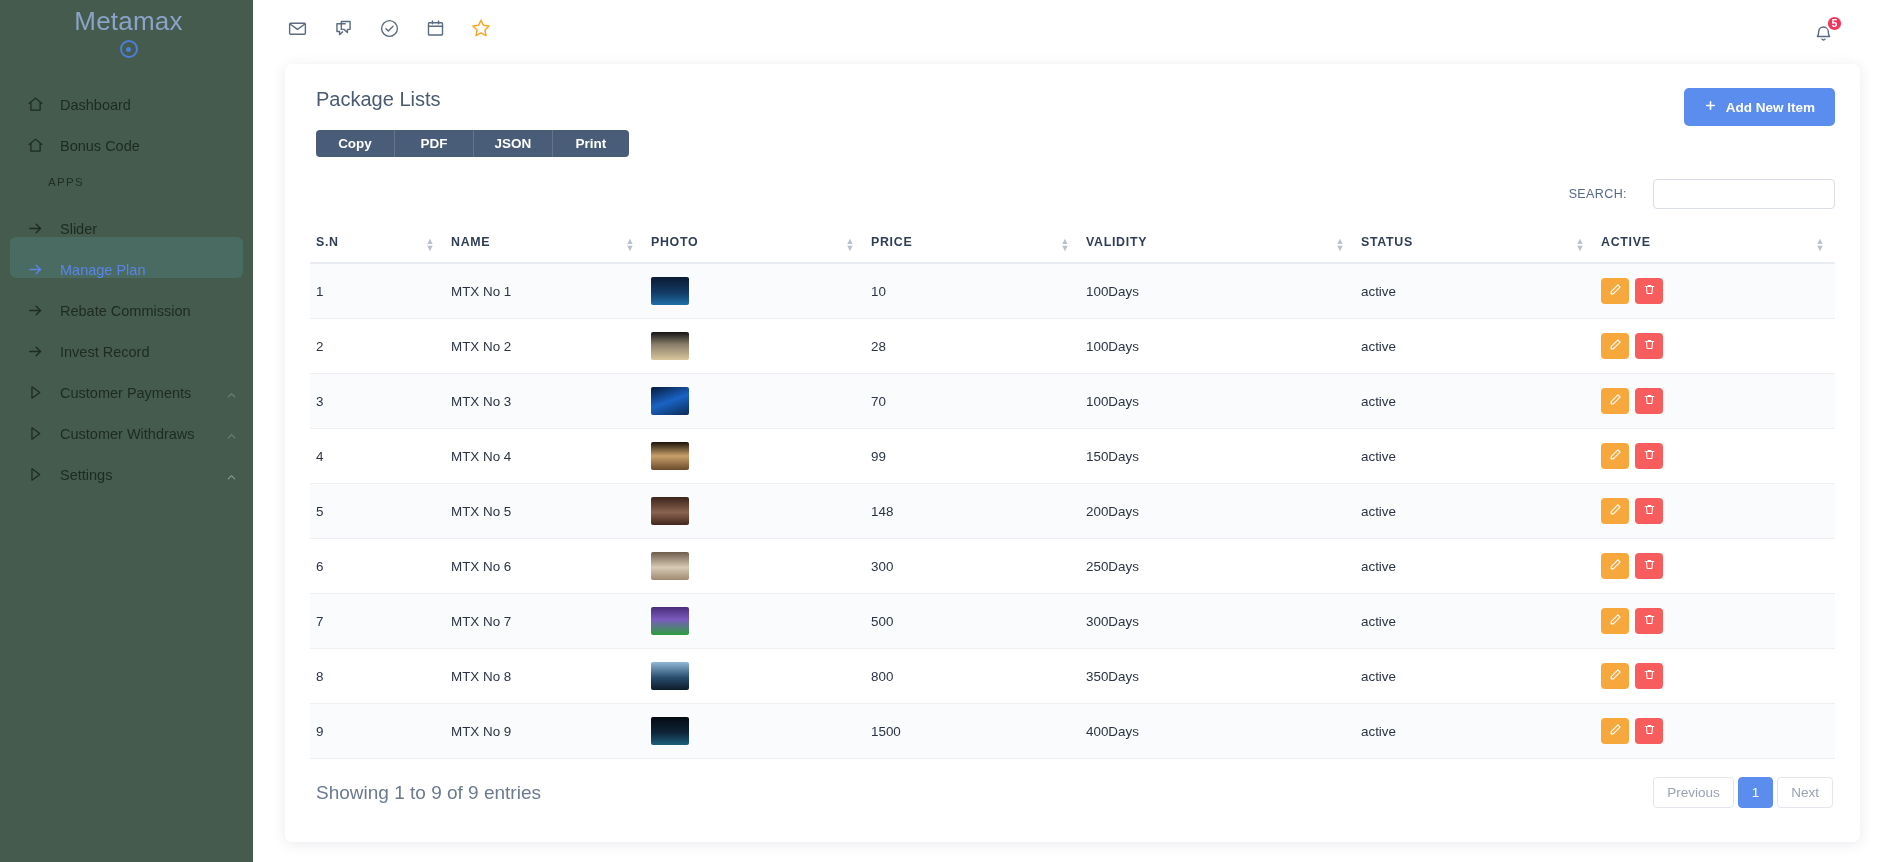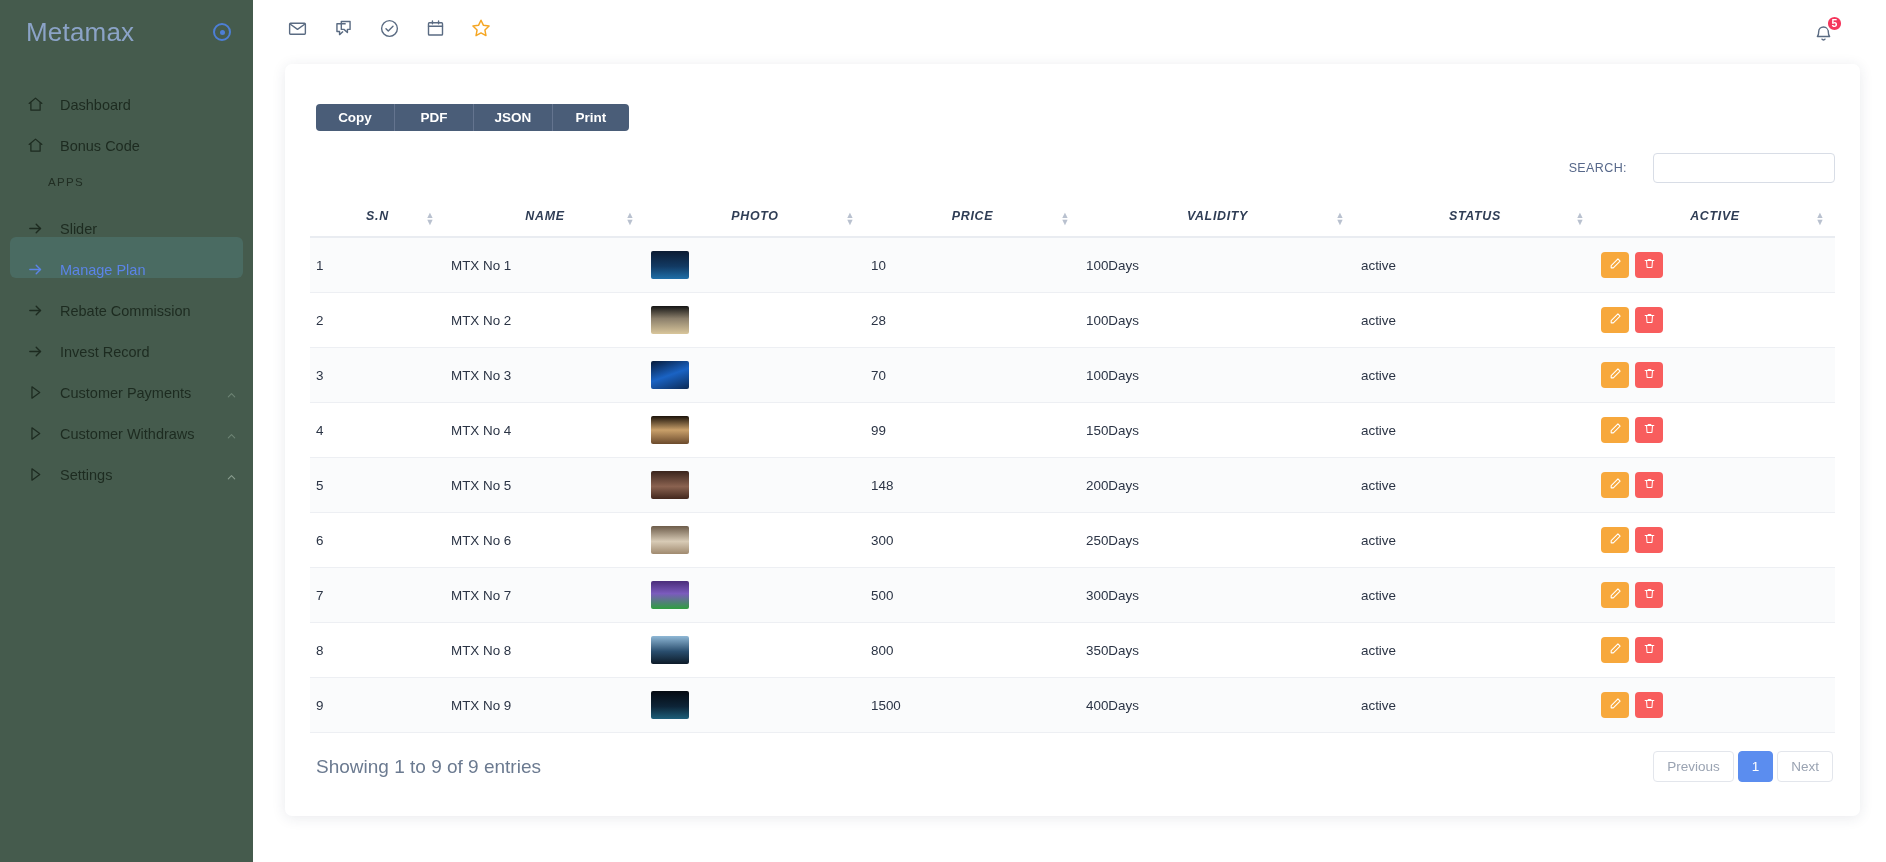--- a/index.html
+++ b/index.html
@@ -14,21 +14,21 @@
   
   .sidebar {
     width: 253px; min-width: 253px; height: 862px;
     background: #455b4d;
     position: relative;
     padding-top: 6px;
     overflow: hidden;
   }
   .brand-row {
     height: 52px; display: flex; align-items: center;
-    padding: 0 22px 0 26px; justify-content: space-between;
+    padding: 0 22px 0 26px; justify-content: space-between; flex-direction: column;
   }
   .brand-name {
     font-size: 26px; font-weight: 400; color: #8ba3c7; letter-spacing: .2px;
   }
   .brand-dot {
     width: 18px; height: 18px; border-radius: 50%;
     border: 2px solid #4d7fd6; display: flex; align-items: center; justify-content: center;
   }
   .brand-dot i { width: 5px; height: 5px; border-radius: 50%; background: #4d7fd6; display:block;}
 
@@ -96,43 +96,43 @@
   }
   .card-head { display: flex; align-items: flex-start; }
   .page-title { font-size: 20px; color: #4a5a72; font-weight: 400; padding-left: 6px; }
   .btn-add {
     margin-left: auto; background: #5b8def; color: #fff; border: 0;
     border-radius: 5px; font-size: 13.5px; font-weight: 600;
     padding: 11px 20px; display: flex; align-items: center; gap: 9px; cursor: pointer;
     font-family: "Liberation Sans", sans-serif;
   }
 
-  .dt-buttons { display: inline-flex; margin-top: 16px; margin-left: 6px; }
+  .dt-buttons { display: inline-flex; margin-top: 4px; margin-left: 6px; }
   .dt-btn {
     background: #4a5d78; color: #fff; border: 0; border-right: 1px solid #5f7somethin;
     border-right: 1px solid #64748f;
     font-size: 13.5px; font-weight: 600; padding: 6px 0; width: 79px; cursor: pointer;
     font-family: "Liberation Sans", sans-serif;
   }
   .dt-btn:first-child { border-radius: 4px 0 0 4px; }
   .dt-btn:last-child { border-radius: 0 4px 4px 0; border-right: 0; width: 76px;}
 
   .search-row { display: flex; justify-content: flex-end; align-items: center; margin-top: 22px; gap: 26px; }
   .search-label { font-size: 12.5px; color: #57688a; letter-spacing: .4px; font-weight: 500; }
   .search-input {
     width: 182px; height: 30px; border: 1px solid #d8dde6; border-radius: 4px;
     padding: 0 8px; font-size: 13px; outline: none; font-family: "Liberation Sans", sans-serif;
   }
 
   
   table.dt { width: 100%; border-collapse: collapse; margin-top: 16px; }
   table.dt thead th {
-    text-align: center; font-size: 12.4px; letter-spacing: .7px; color: #2f3d55;
+    text-align: left; font-size: 12.4px; letter-spacing: .7px; color: #2f3d55;
     font-weight: 700; padding: 10px 6px 13px 6px; border-bottom: 2px solid #e9ecf1;
-    position: relative; white-space: nowrap; font-style: italic;
+    position: relative; white-space: nowrap;
   }
   .sortw { position: absolute; right: 10px; top: 50%; transform: translateY(-50%);
            display: flex; flex-direction: column; gap: 7px; line-height: 0; }
   .sortw span { color: #b9c1cf; font-size: 9px; }
   table.dt tbody td {
     font-size: 13.4px; color: #2b3445; padding: 13px 6px; border-bottom: 1px solid #edeff3;
     vertical-align: middle;
   }
   table.dt tbody tr:nth-child(odd) { background: #fafbfc; }
   table.dt tbody tr:nth-child(even) { background: #ffffff; }
@@ -344,20 +344,31 @@
         <div class="avatar">
           <svg width="26" height="26" viewBox="0 0 24 24" fill="none" stroke="#ffffff" stroke-width="2.6" stroke-linecap="round" stroke-linejoin="round">
               <path d="M5 12.5l4.5 4.5L19 7"></path>
             </svg>
         </div>
       </div>
     </header>
 
     <div class="card">
 
+      <div class="card-head">
+        <div class="page-title">Package Lists</div>
+        <button class="btn-add">
+          <span>
+            <svg width="13" height="13" viewBox="0 0 24 24" fill="none" stroke="#fff" stroke-width="3" stroke-linecap="round">
+                <path d="M12 5v14M5 12h14"></path>
+              </svg>
+          </span>
+          <span>Add New Item</span>
+        </button>
+      </div>
 
       <div class="dt-buttons">
         <button class="dt-btn">Copy</button>
         <button class="dt-btn">PDF</button>
         <button class="dt-btn">JSON</button>
         <button class="dt-btn">Print</button>
       </div>
 
       <div class="search-row">
         <label class="search-label">SEARCH:</label>

